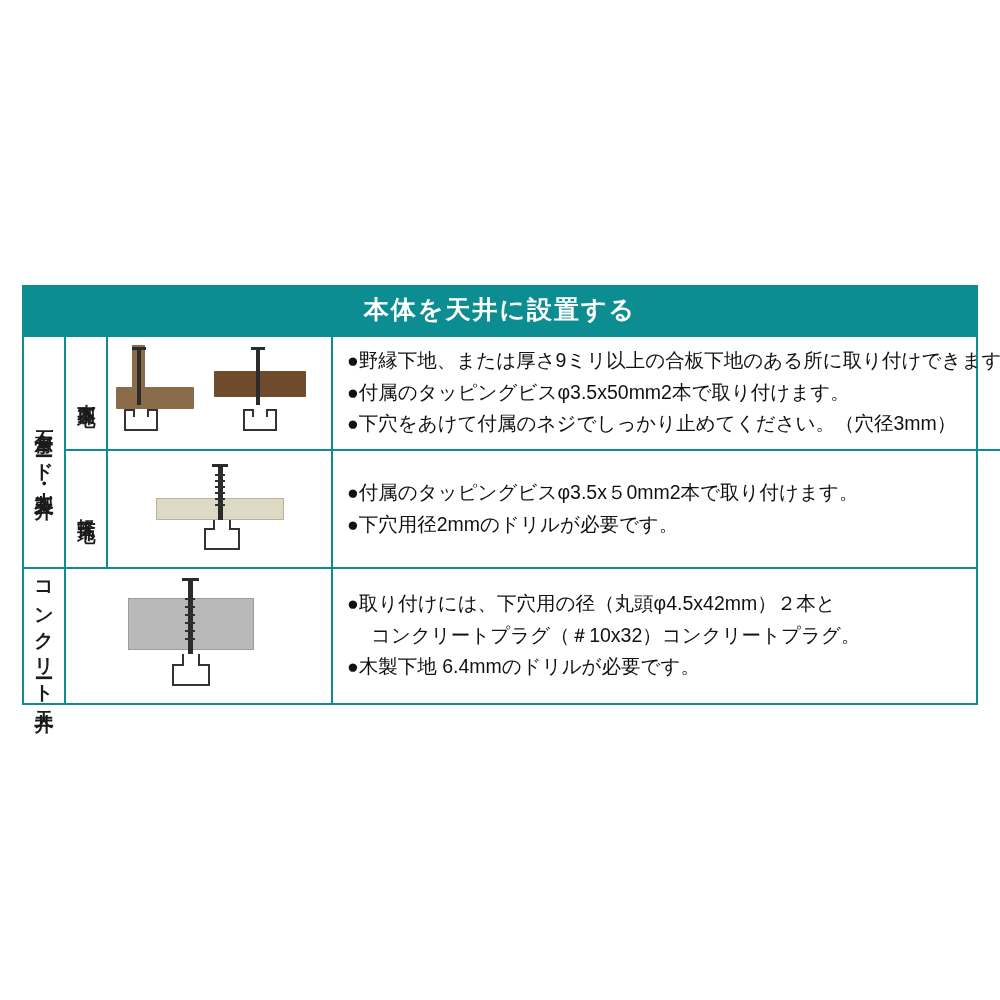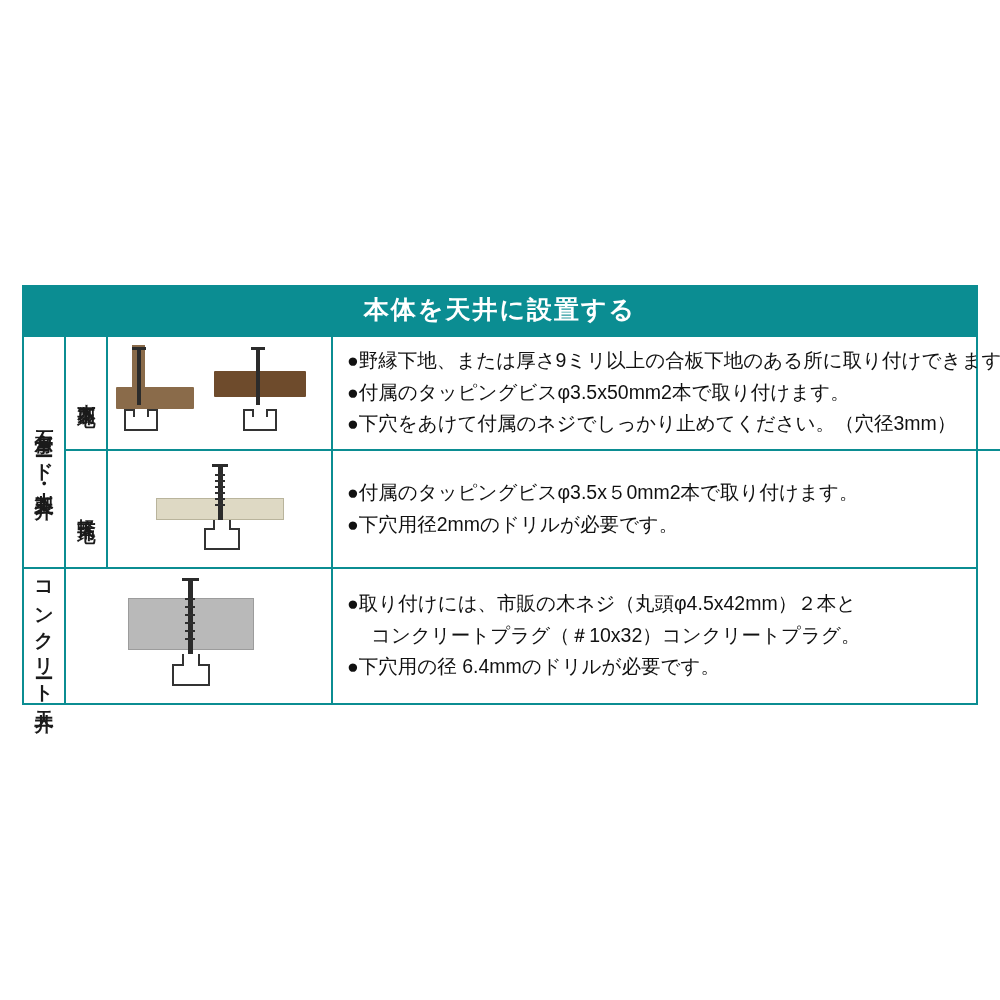--- a/index.html
+++ b/index.html
@@ -269,20 +269,20 @@
           <div class="thread" style="left:119px; top:46px;"></div>
           <div class="thread" style="left:119px; top:54px;"></div>
           <div class="thread" style="left:119px; top:62px;"></div>
           <div class="thread" style="left:119px; top:70px;"></div>
           <div class="bracket" style="left:106px; top:96px; width:38px; height:22px;"></div>
           <div class="bracket-stem" style="left:116px; top:86px; width:18px; height:12px;"></div>
         </div>
       </div>
 
       <div class="txt-cell">
-        <div class="bullet-line">●取り付けには、市販の木ネジ（丸頭φ4.5x42mm）２本と</div>
+        <div class="bullet-line">●取り付けには、下穴用の径（丸頭φ4.5x42mm）２本と</div>
         <div class="bullet-line indent">コンクリートプラグ（＃10x32）コンクリートプラグ。</div>
-        <div class="bullet-line">●下穴用の径 6.4mmのドリルが必要です。</div>
+        <div class="bullet-line">●木製下地 6.4mmのドリルが必要です。</div>
       </div>
     </div>
 
   </div>
 </div>
 
 </body></html>

